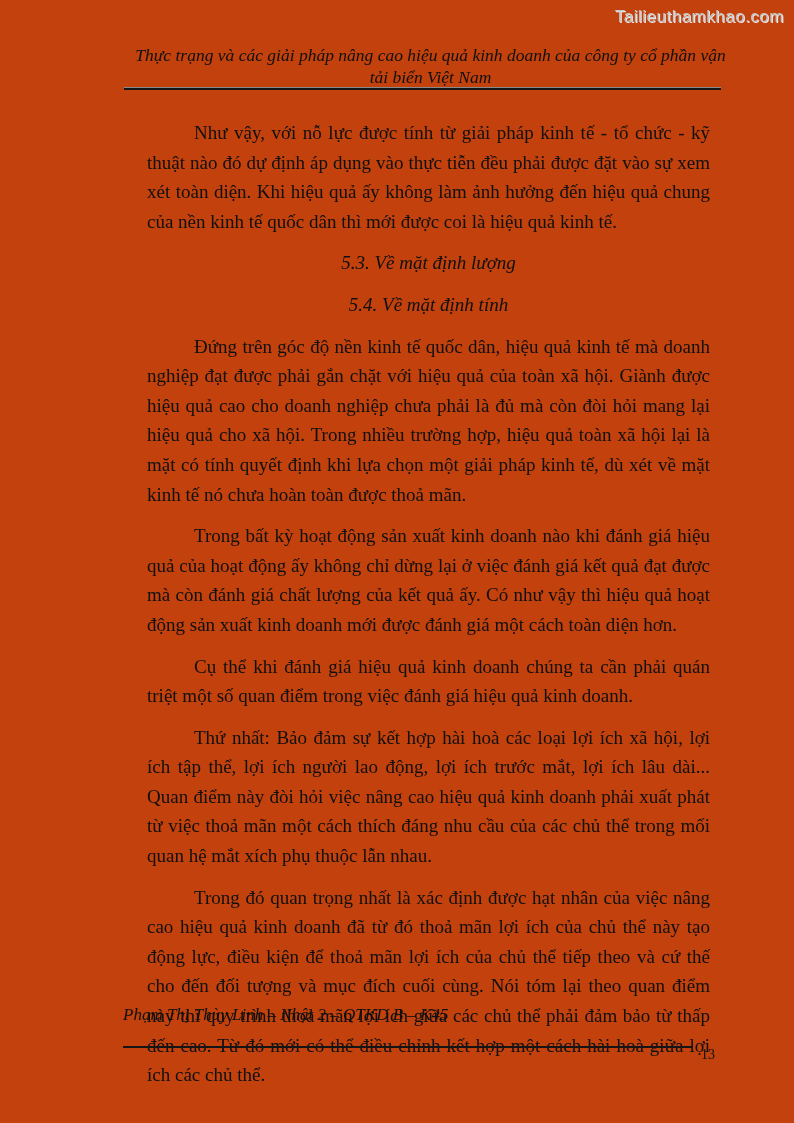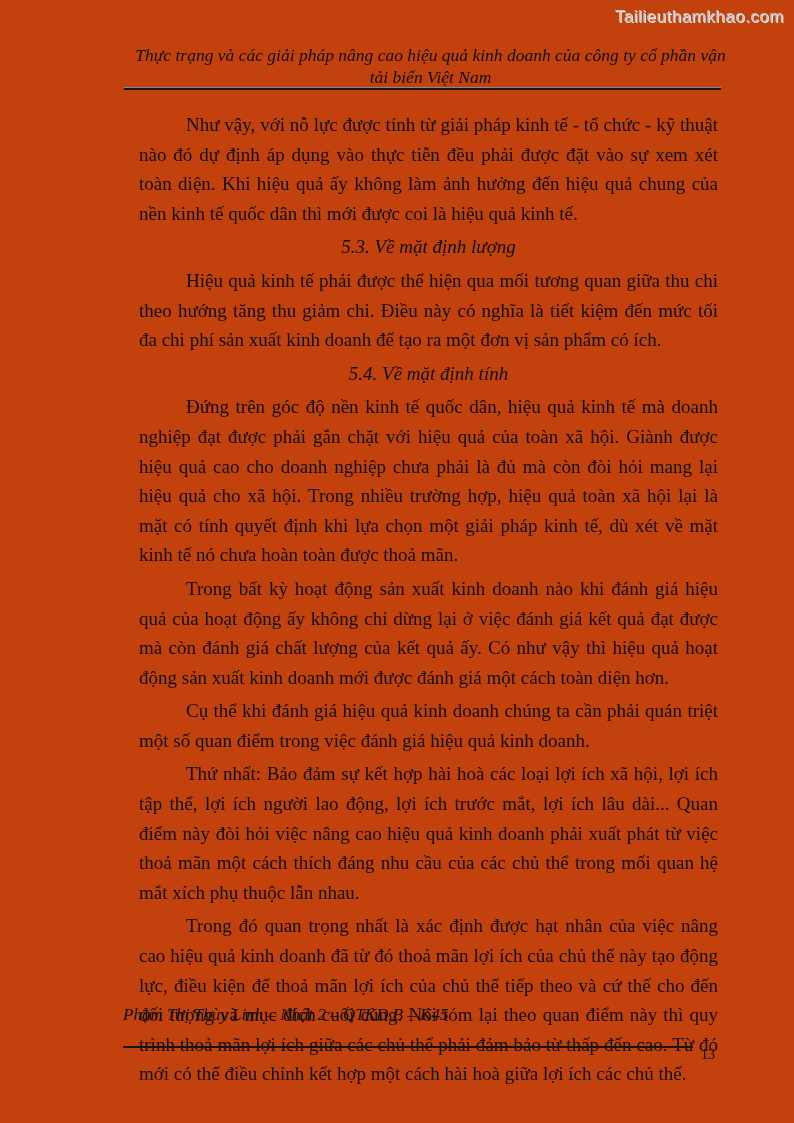--- a/index.html
+++ b/index.html
@@ -47,21 +47,21 @@
   }
   .body-text {
     position: absolute;
     top: 106px;
     left: 135px;
     width: 587px;
     font-size: 19px;
     line-height: 29.6px;
     text-align: justify;
   }
-  .body-text p { margin: 4px; }
+  .body-text p { margin: 12px; }
   .paragraph { text-indent: 47px; }
   .section-heading {
     font-style: italic;
     text-indent: 0;
     text-align: center;
   }
   .footer-rule {
     position: absolute;
     top: 1046px;
     left: 123px;
@@ -89,21 +89,20 @@
 
 <div class="page">
   <div class="watermark">Tailieuthamkhao.com</div>
 
   <div class="header">Thực trạng và các giải pháp nâng cao hiệu quả kinh doanh của công ty cổ phần vận tải biển Việt Nam</div>
   <div class="header-rule"></div>
 
   <div class="body-text">
       <p class="paragraph">Như vậy, với nỗ lực được tính từ giải pháp kinh tế - tổ chức - kỹ thuật nào đó dự định áp dụng vào thực tiễn đều phải được đặt vào sự xem xét toàn diện. Khi hiệu quả ấy không làm ảnh hưởng đến hiệu quả chung của nền kinh tế quốc dân thì mới được coi là hiệu quả kinh tế.</p>
       <p class="section-heading">5.3. Về mặt định lượng</p>
-      <p class="paragraph">Hiệu quả kinh tế phải được thể hiện qua mối tương quan giữa thu chi theo hướng tăng thu giảm chi. Điều này có nghĩa là tiết kiệm đến mức tối đa chi phí sản xuất kinh doanh để tạo ra một đơn vị sản phẩm có ích.</p>
       <p class="section-heading">5.4. Về mặt định tính</p>
       <p class="paragraph">Đứng trên góc độ nền kinh tế quốc dân, hiệu quả kinh tế mà doanh nghiệp đạt được phải gắn chặt với hiệu quả của toàn xã hội. Giành được hiệu quả cao cho doanh nghiệp chưa phải là đủ mà còn đòi hỏi mang lại hiệu quả cho xã hội. Trong nhiều trường hợp, hiệu quả toàn xã hội lại là mặt có tính quyết định khi lựa chọn một giải pháp kinh tế, dù xét về mặt kinh tế nó chưa hoàn toàn được thoả mãn.</p>
       <p class="paragraph">Trong bất kỳ hoạt động sản xuất kinh doanh nào khi đánh giá hiệu quả của hoạt động ấy không chỉ dừng lại ở việc đánh giá kết quả đạt được mà còn đánh giá chất lượng của kết quả ấy. Có như vậy thì hiệu quả hoạt động sản xuất kinh doanh mới được đánh giá một cách toàn diện hơn.</p>
       <p class="paragraph">Cụ thể khi đánh giá hiệu quả kinh doanh chúng ta cần phải quán triệt một số quan điểm trong việc đánh giá hiệu quả kinh doanh.</p>
       <p class="paragraph">Thứ nhất: Bảo đảm sự kết hợp hài hoà các loại lợi ích xã hội, lợi ích tập thể, lợi ích người lao động, lợi ích trước mắt, lợi ích lâu dài... Quan điểm này đòi hỏi việc nâng cao hiệu quả kinh doanh phải xuất phát từ việc thoả mãn một cách thích đáng nhu cầu của các chủ thể trong mối quan hệ mắt xích phụ thuộc lẫn nhau.</p>
       <p class="paragraph">Trong đó quan trọng nhất là xác định được hạt nhân của việc nâng cao hiệu quả kinh doanh đã từ đó thoả mãn lợi ích của chủ thể này tạo động lực, điều kiện để thoả mãn lợi ích của chủ thể tiếp theo và cứ thế cho đến đối tượng và mục đích cuối cùng. Nói tóm lại theo quan điểm này thì quy trình thoả mãn lợi ích giữa các chủ thể phải đảm bảo từ thấp đến cao. Từ đó mới có thể điều chỉnh kết hợp một cách hài hoà giữa lợi ích các chủ thể.</p>
     </div>
 
   <div class="footer-rule"></div>
   <div class="footer-text">Phạm Thị Thùy Linh – Nhật 2 – QTKD B – K45</div>

